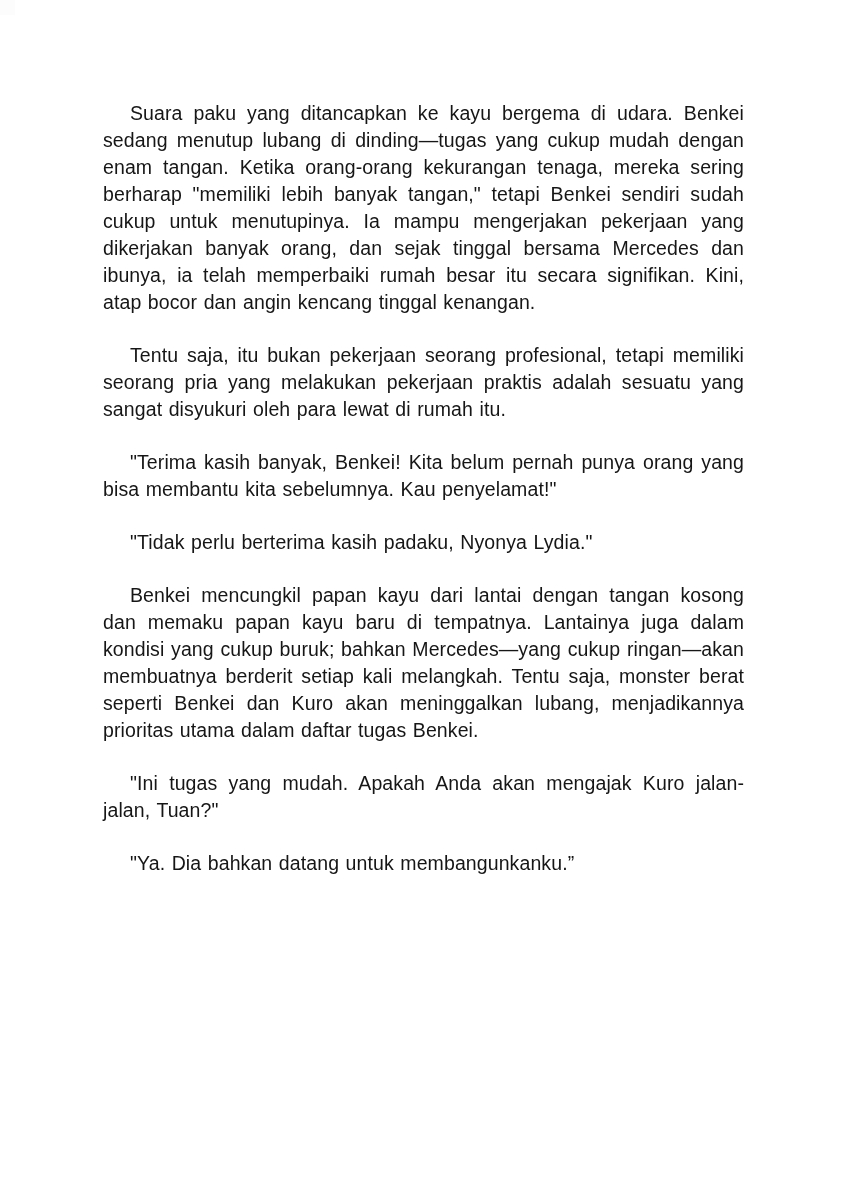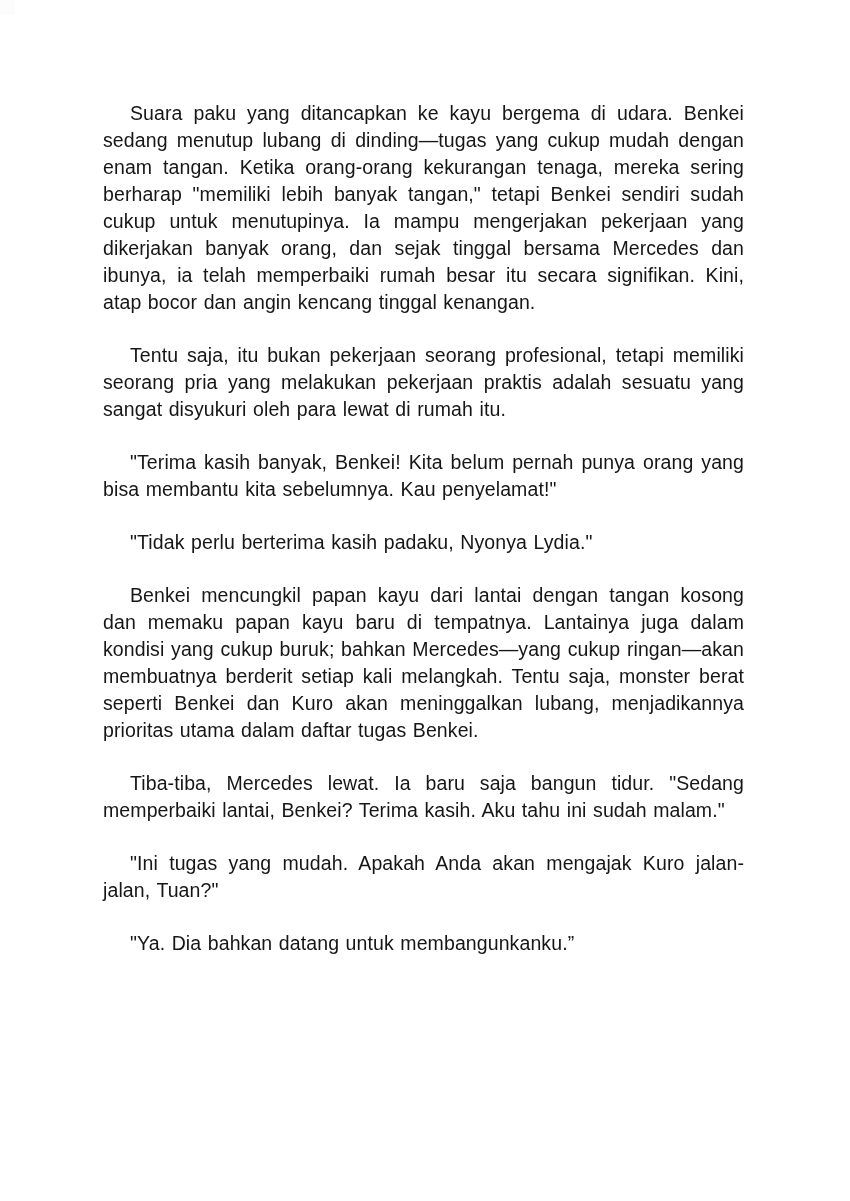--- a/index.html
+++ b/index.html
@@ -47,17 +47,16 @@
 <body>
 
 <div class="page">
   <div class="scan-artifact"></div>
   <main class="text-block">
     <p class="para">Suara paku yang ditancapkan ke kayu bergema di udara. Benkei sedang menutup lubang di dinding—tugas yang cukup mudah dengan enam tangan. Ketika orang-orang kekurangan tenaga, mereka sering berharap "memiliki lebih banyak tangan," tetapi Benkei sendiri sudah cukup untuk menutupinya. Ia mampu mengerjakan pekerjaan yang dikerjakan banyak orang, dan sejak tinggal bersama Mercedes dan ibunya, ia telah memperbaiki rumah besar itu secara signifikan. Kini, atap bocor dan angin kencang tinggal kenangan.</p>
     <p class="para">Tentu saja, itu bukan pekerjaan seorang profesional, tetapi memiliki seorang pria yang melakukan pekerjaan praktis adalah sesuatu yang sangat disyukuri oleh para lewat di rumah itu.</p>
     <p class="para">"Terima kasih banyak, Benkei! Kita belum pernah punya orang yang bisa membantu kita sebelumnya. Kau penyelamat!"</p>
     <p class="para">"Tidak perlu berterima kasih padaku, Nyonya Lydia."</p>
     <p class="para">Benkei mencungkil papan kayu dari lantai dengan tangan kosong dan memaku papan kayu baru di tempatnya. Lantainya juga dalam kondisi yang cukup buruk; bahkan Mercedes—yang cukup ringan—akan membuatnya berderit setiap kali melangkah. Tentu saja, monster berat seperti Benkei dan Kuro akan meninggalkan lubang, menjadikannya prioritas utama dalam daftar tugas Benkei.</p>
-    <p class="para">Tiba-tiba, Mercedes lewat. Ia baru saja bangun tidur. "Sedang memperbaiki lantai, Benkei? Terima kasih. Aku tahu ini sudah malam."</p>
     <p class="para">"Ini tugas yang mudah. Apakah Anda akan mengajak Kuro jalan-jalan, Tuan?"</p>
     <p class="para">"Ya. Dia bahkan datang untuk membangunkanku.”</p>
   </main>
 </div>
 
 </body></html>

